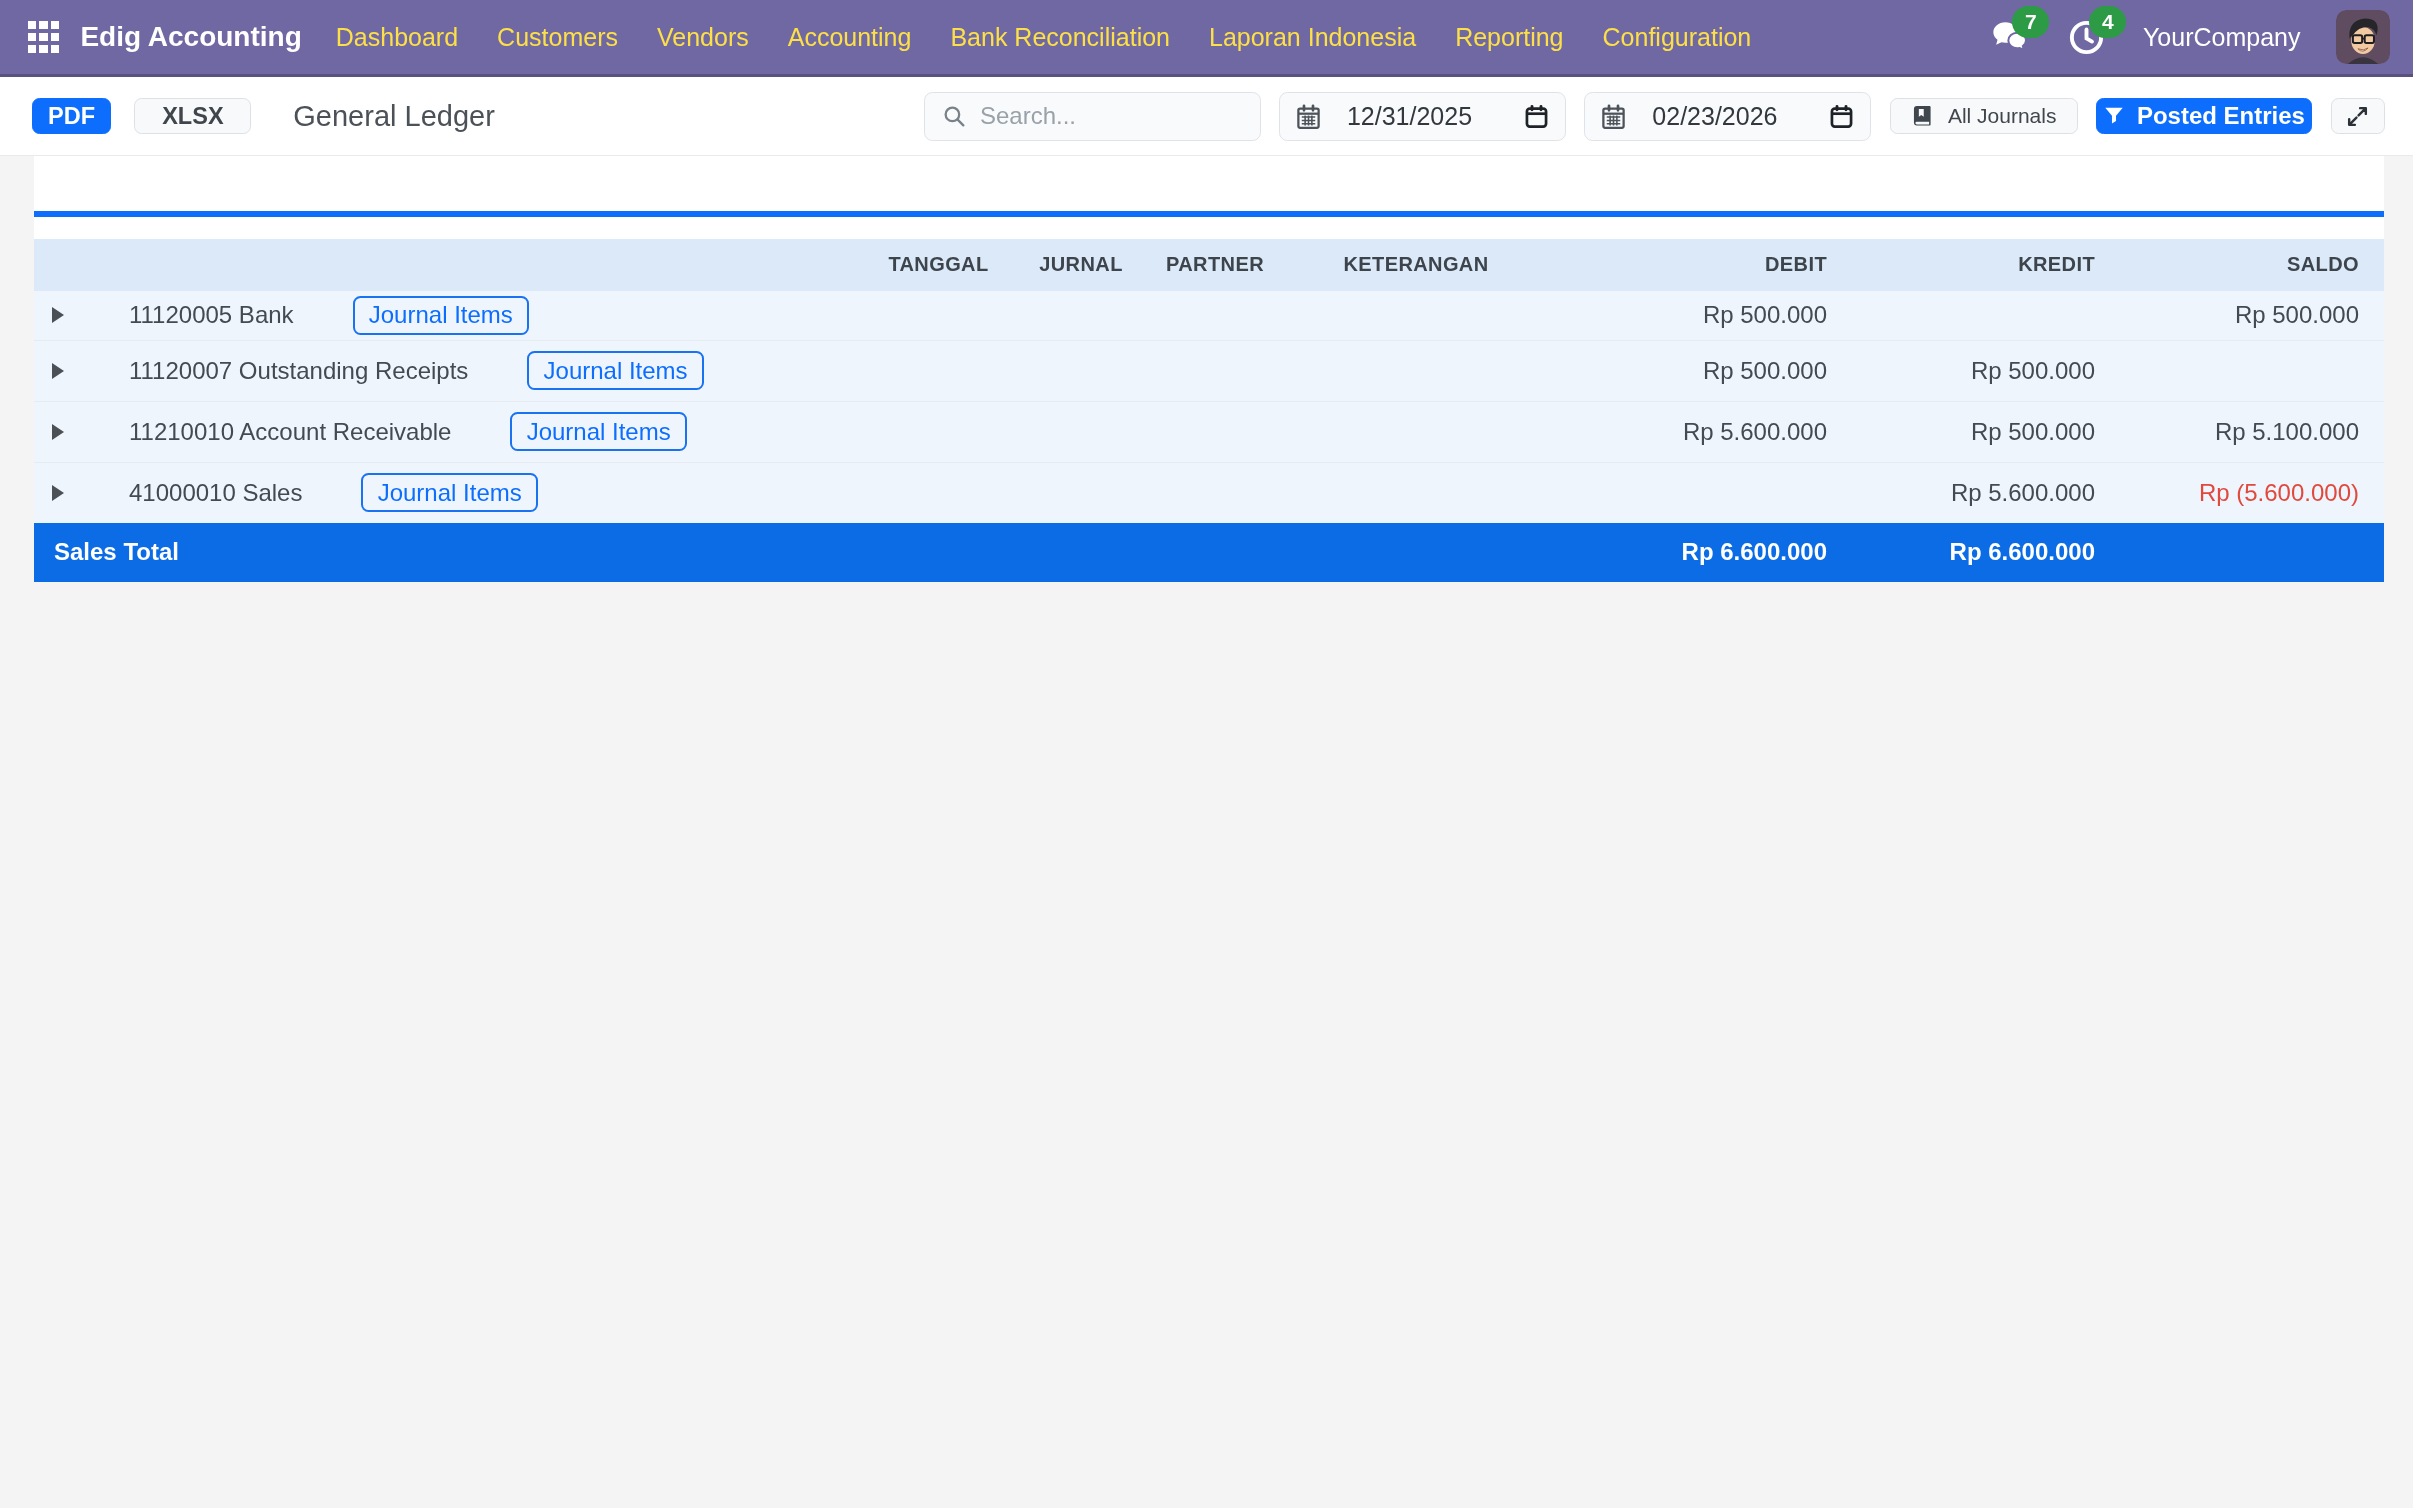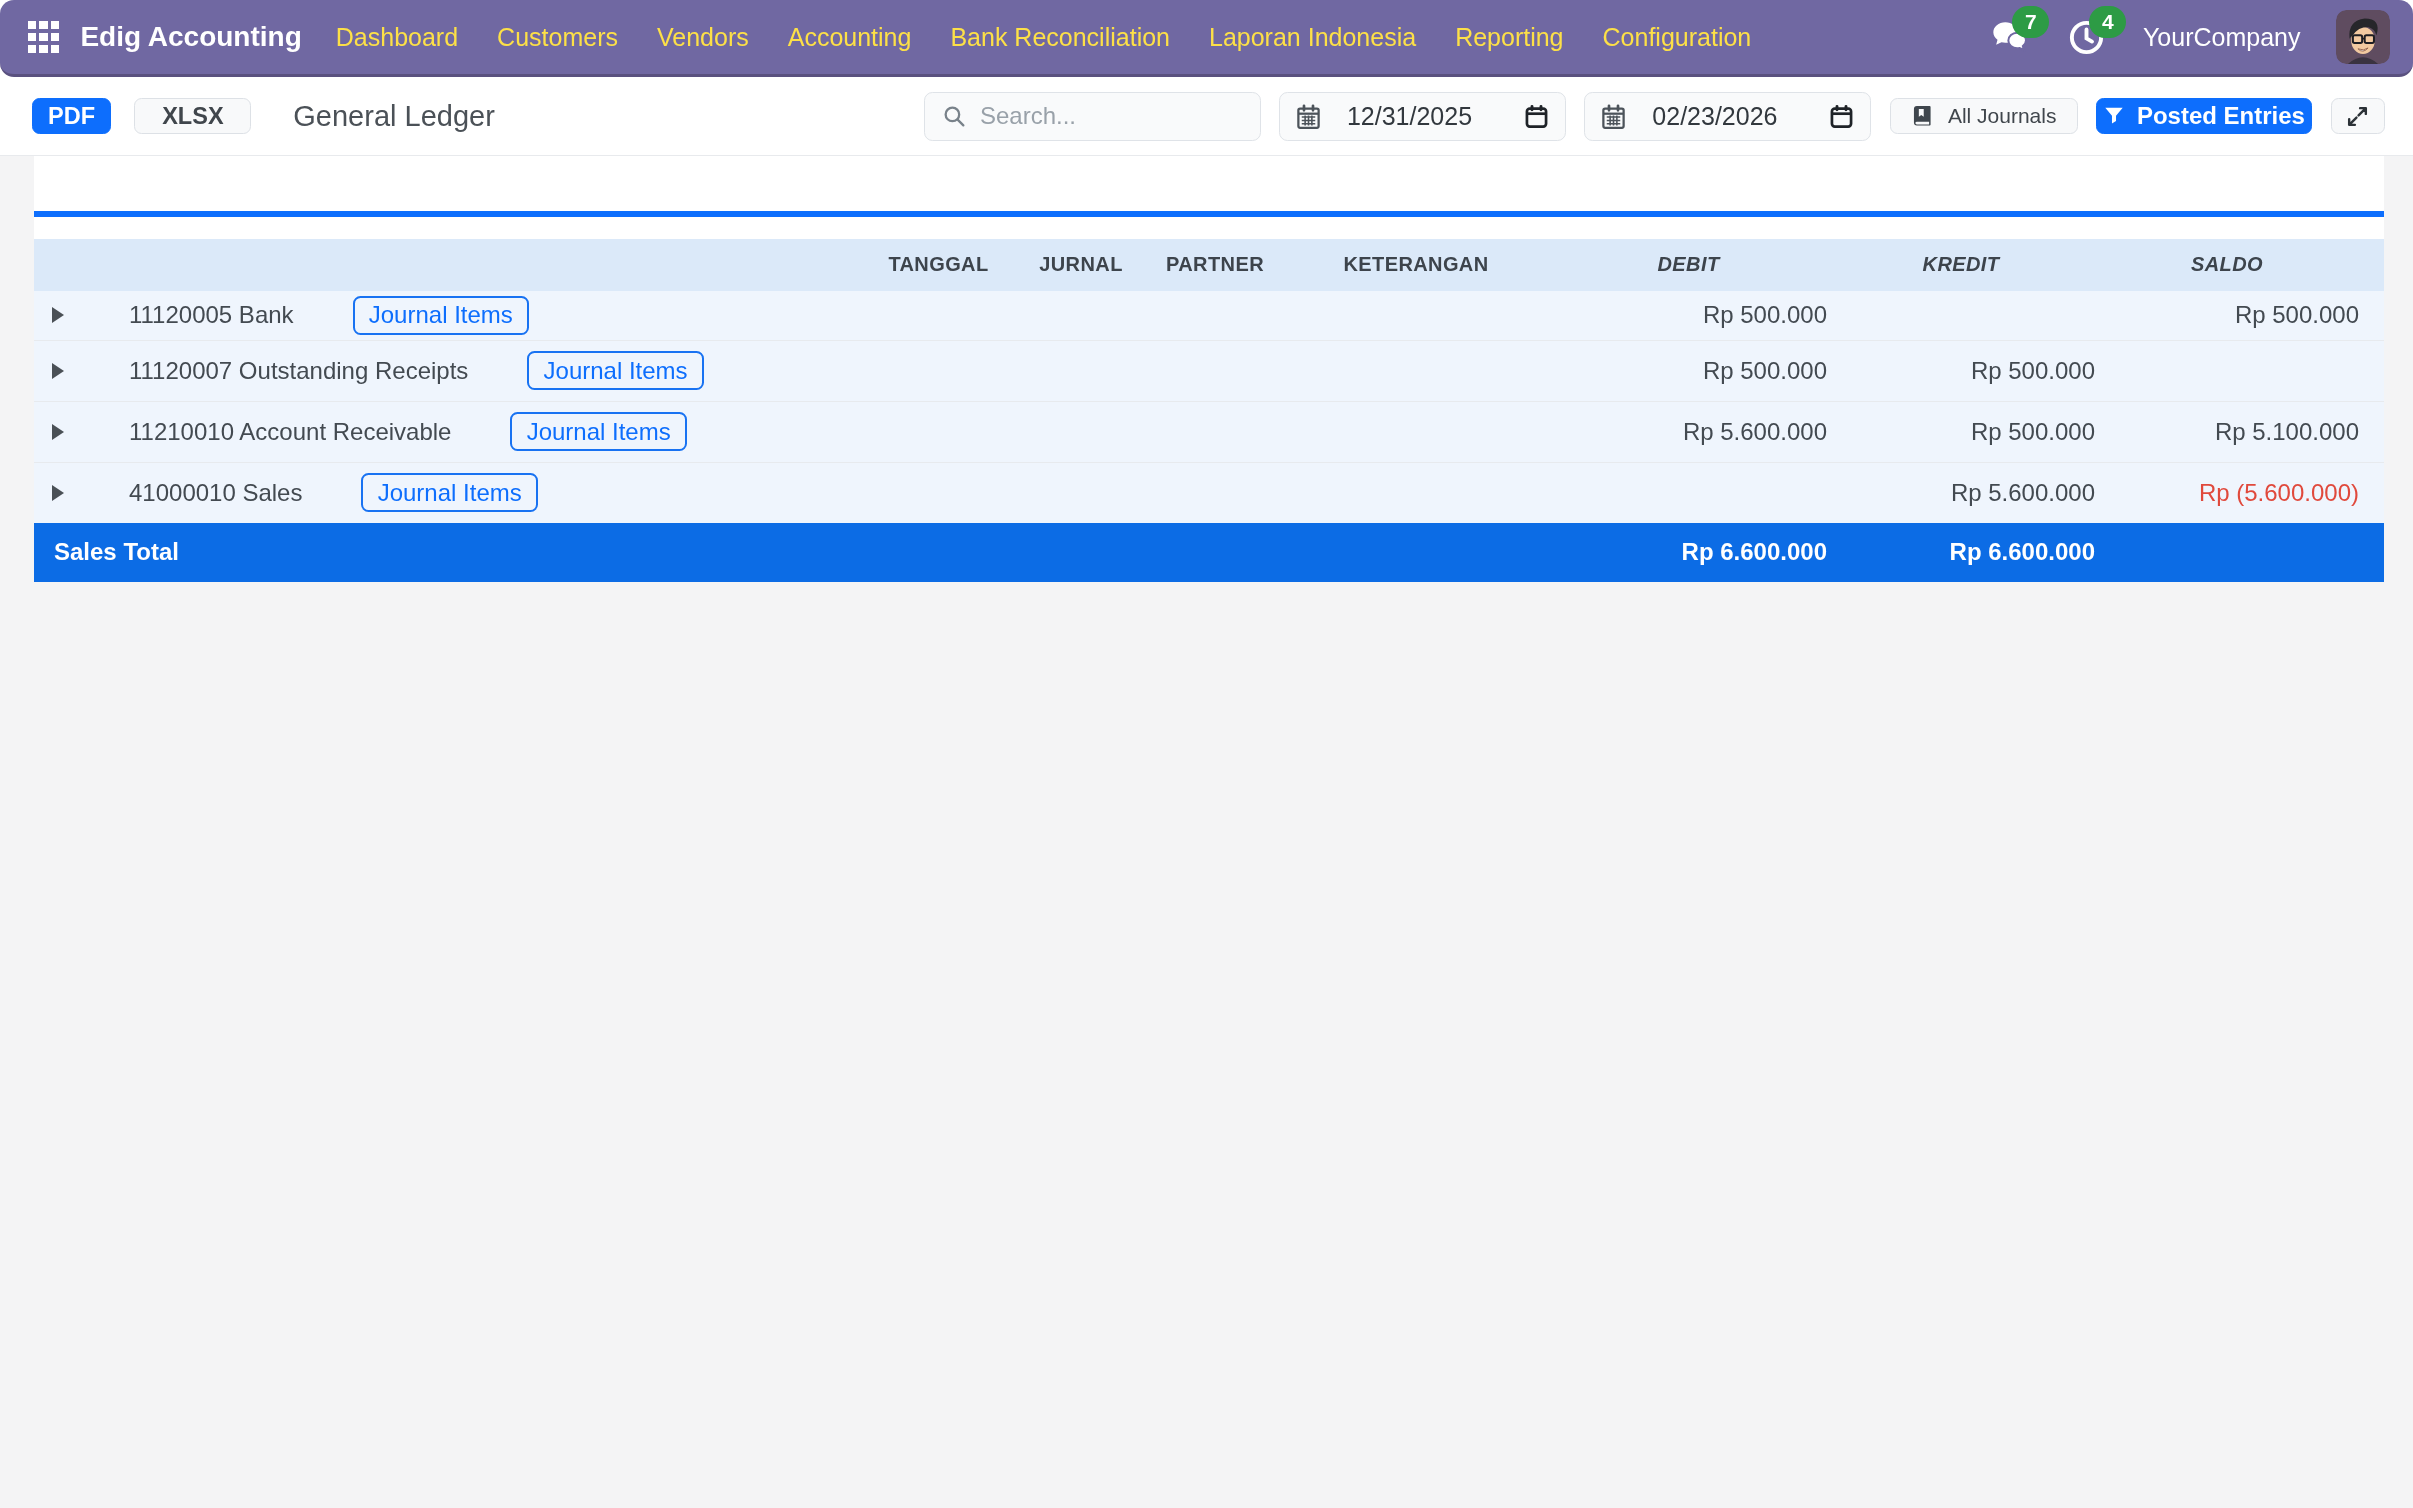--- a/index.html
+++ b/index.html
@@ -13,21 +13,20 @@
 
   
   .navbar {
     height: 77px;
     background: #7068a2;
     border-bottom: 3.4px solid #5a517f;
     display: flex;
     align-items: center;
     padding: 0 23.5px 0 25px;
     color: #fff;
-    border-radius: 14px;
   }
   .apps-btn {
     background: transparent; border: none; cursor: pointer;
     width: 37px; height: 34px; display: flex; align-items: center; justify-content: center;
   }
   .grid-icon { display: grid; grid-template-columns: repeat(3, 8.4px); grid-auto-rows: 8.4px; gap: 3.4px; }
   .grid-icon i { background: #fff; display: block; }
   .brand { font-size: 28px; font-weight: bold; margin: 0 34px 0 18.4px; white-space: nowrap; cursor: pointer; }
   .menu { display: flex; gap: 39px; font-size: 25px; align-items: center; }
   .menu-item { color: #fde047; text-decoration: none; cursor: pointer; white-space: nowrap; }
@@ -85,21 +84,21 @@
     display: grid;
     grid-template-columns: 1fr 151px 134px 134px 268px 277px 268px 264px;
     align-items: center;
     padding-right: 25px;
   }
   .header-row {
     margin-top: 22px; height: 52px; background: #dbe9f9;
     font-size: 20px; font-weight: bold; color: #3d444c; letter-spacing: 0.4px;
   }
   .hc { text-align: center; }
-  .hnum { text-align: center; font-style: italic; }
+  .hnum { text-align: right; }
   .acct-row { background: #eff5fd; font-size: 24px; color: #434a51; }
   .acct-row.first { height: 49px; }
   .acct-row + .acct-row { border-top: 1.7px solid #e7eaee; height: 61px; }
   .name-cell { display: flex; align-items: center; padding-left: 18.4px; gap: 42px; }
   .caret {
     width: 0; height: 0; flex: none;
     border-left: 12.6px solid #4a5056;
     border-top: 8.4px solid transparent;
     border-bottom: 8.4px solid transparent;
     margin-right: 22.6px; cursor: pointer;

